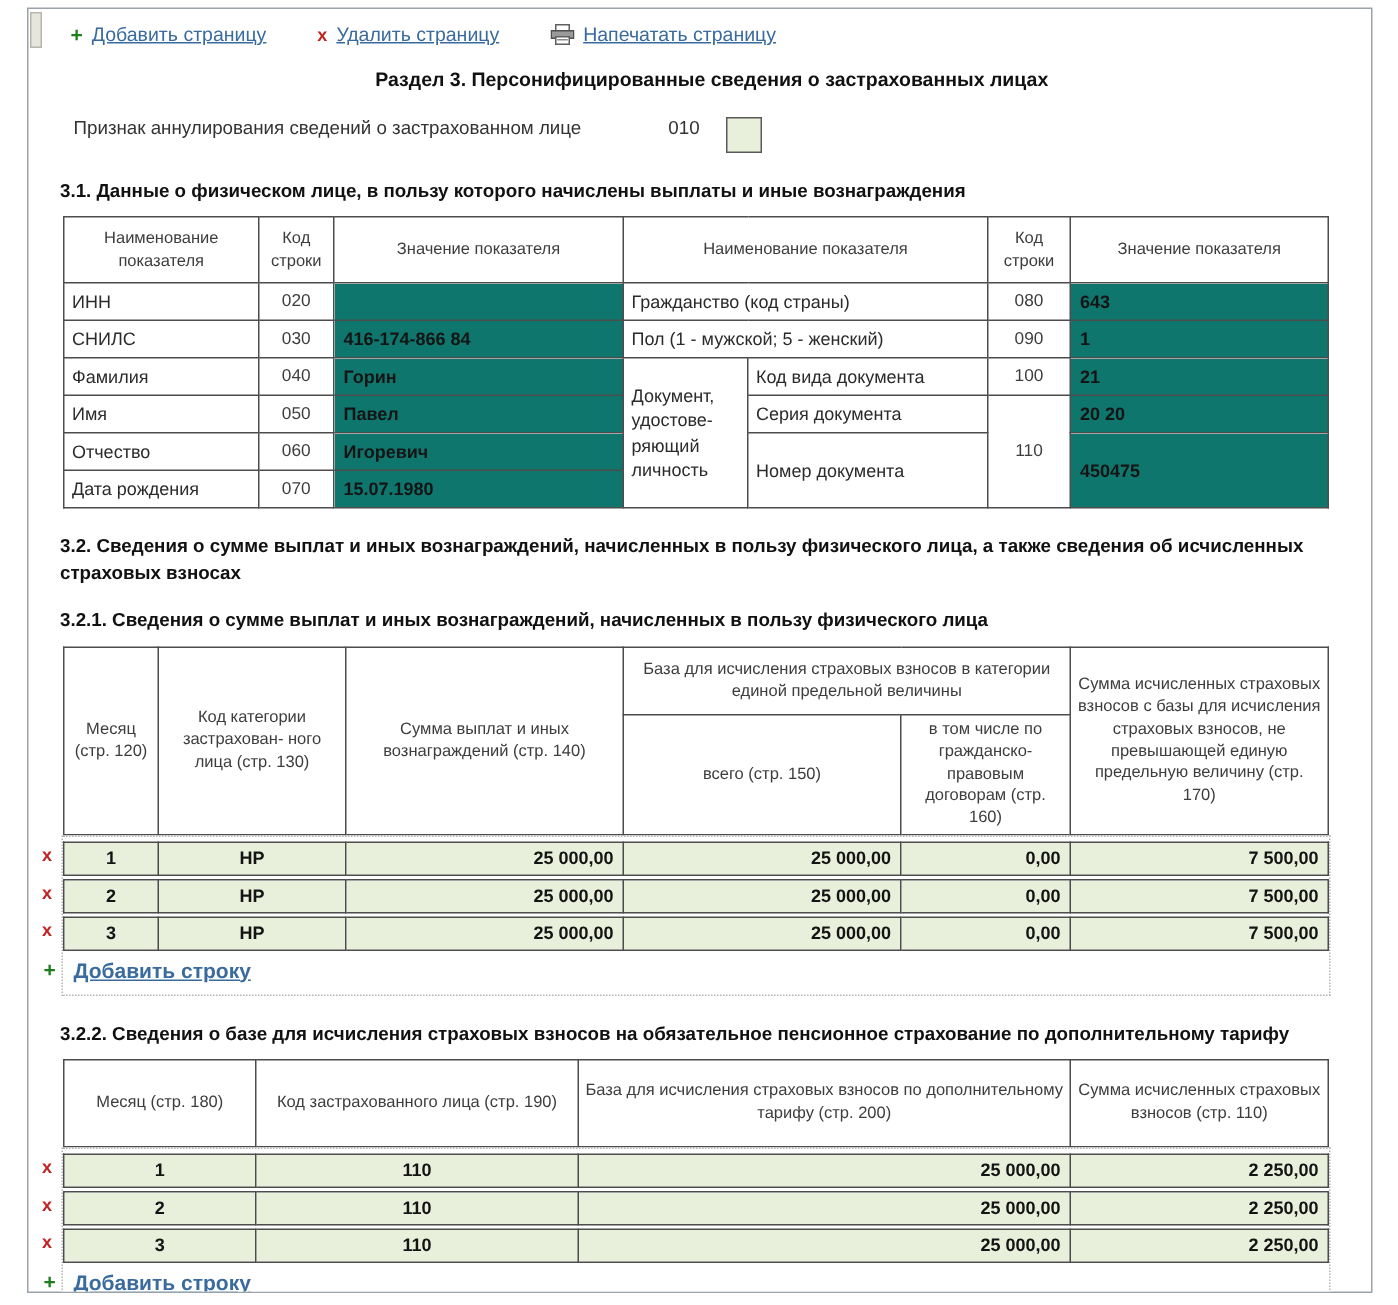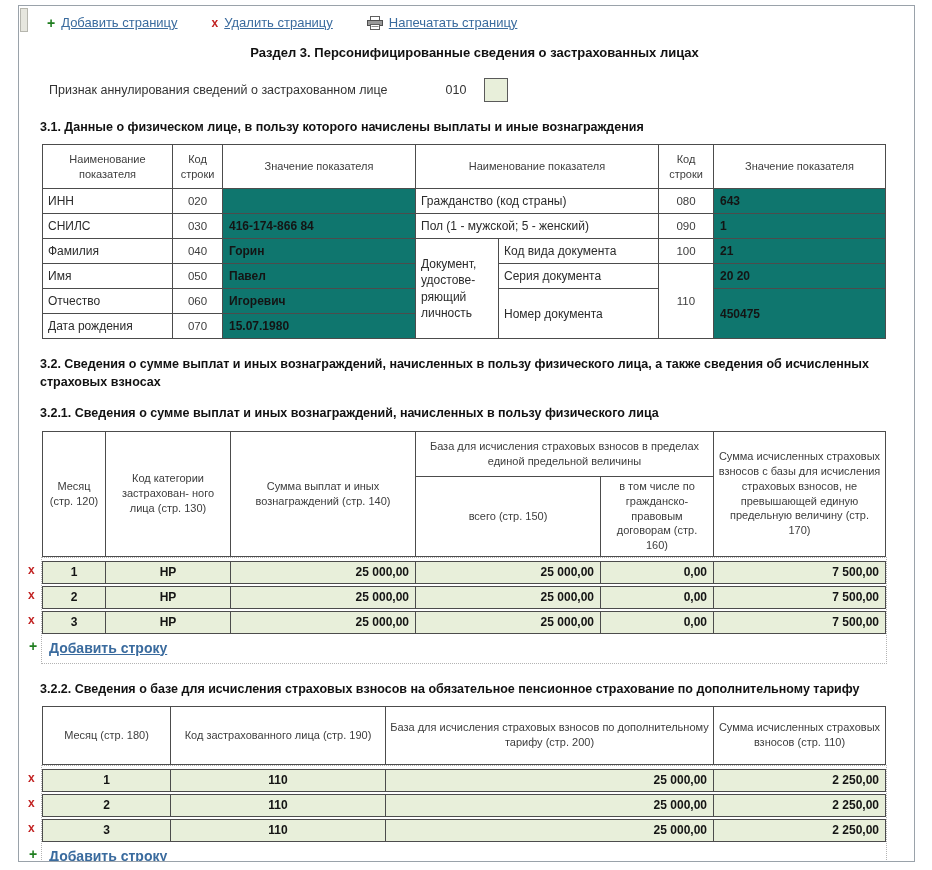--- a/index.html
+++ b/index.html
@@ -22,21 +22,21 @@
   .toolbar { display:flex; align-items:center; gap:34px; padding:9px 0 0 12px; }
   .tlink { color:#3a6b9e; text-decoration:underline; font-size:13px; cursor:pointer; }
   .titem { display:flex; align-items:center; gap:6px; }
   .ic-plus { color:#1e7d1e; font-weight:bold; font-size:14px; line-height:12px; }
   .ic-del  { color:#c22222; font-weight:bold; font-size:12px; line-height:12px; }
 
   
   .title { text-align:center; font-weight:bold; font-size:13px; color:#111; margin-top:15px; }
 
   
-  .annul-row { display:flex; align-items:center; margin:18px 0 0 14px; font-size:12.5px; color:#333; }
+  .annul-row { display:flex; margin:18px 0 0 14px; font-size:12.5px; color:#333; }
   .annul-code { margin-left:58px; color:#333; }
   .annul-box {
     margin-left:18px; width:24px; height:24px; background:#e8efda;
     border:1px solid #5a5a5a; outline:none; font:bold 12px "Liberation Sans",sans-serif; text-align:center;
   }
 
   
   .sec-h { font-weight:bold; font-size:12.5px; color:#111; margin:16px 0 0 5px; line-height:1.45; }
   .sec-h.narrow { max-width:845px; }
 
@@ -194,21 +194,21 @@
           <col style="width:185px">
         <col style="width:185px">
           <col style="width:113px">
           <col style="width:172px">
       </colgroup>
       <tbody>
           <tr class="r1">
         <th class="tall" rowspan="2">Месяц (стр. 120)</th>
         <th class="tall" rowspan="2">Код категории застрахован- ного лица (стр. 130)</th>
         <th class="tall" rowspan="2">Сумма выплат и иных вознаграждений (стр. 140)</th>
-        <th colspan="2">База для исчисления страховых взносов в пределах единой предельной величины</th>
+        <th colspan="2">База для исчисления страховых взносов в категории единой предельной величины</th>
         <th class="tall" rowspan="2">Сумма исчисленных страховых взносов с базы для исчисления страховых взносов, не превышающей единую предельную величину (стр. 170)</th>
       </tr>
       <tr class="r2">
         <th>всего (стр. 150)</th>
         <th>в том числе по гражданско-правовым договорам (стр. 160)</th>
       </tr>
     </tbody>
       </table>
 
     <div class="rows-wrap">

